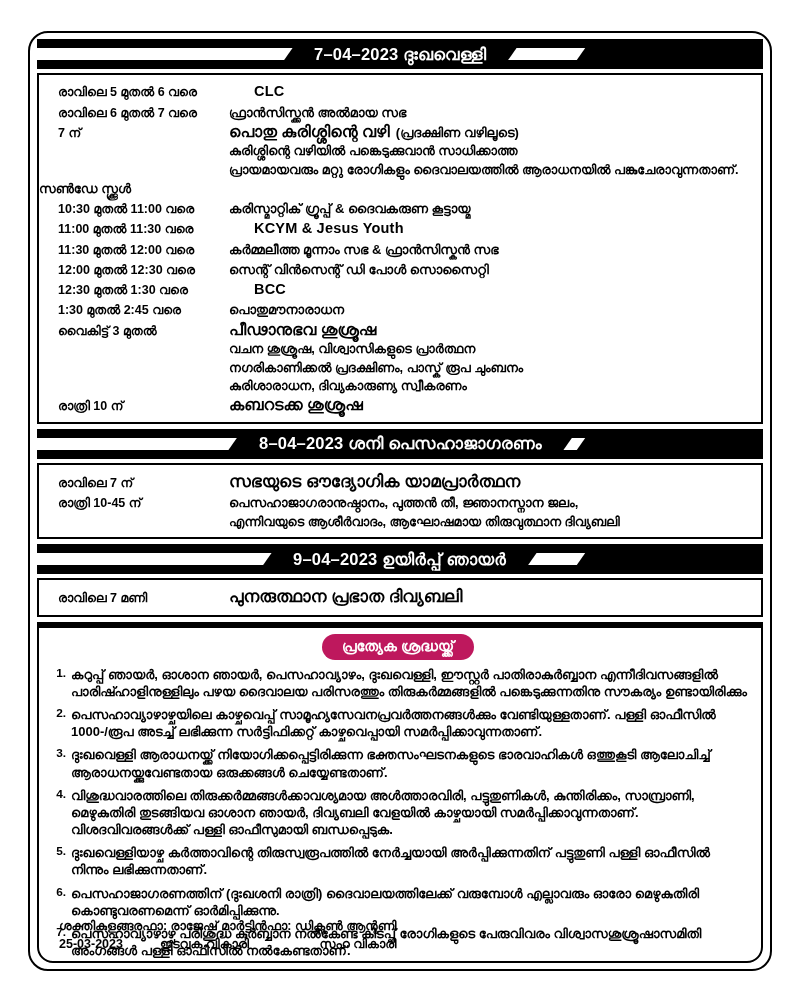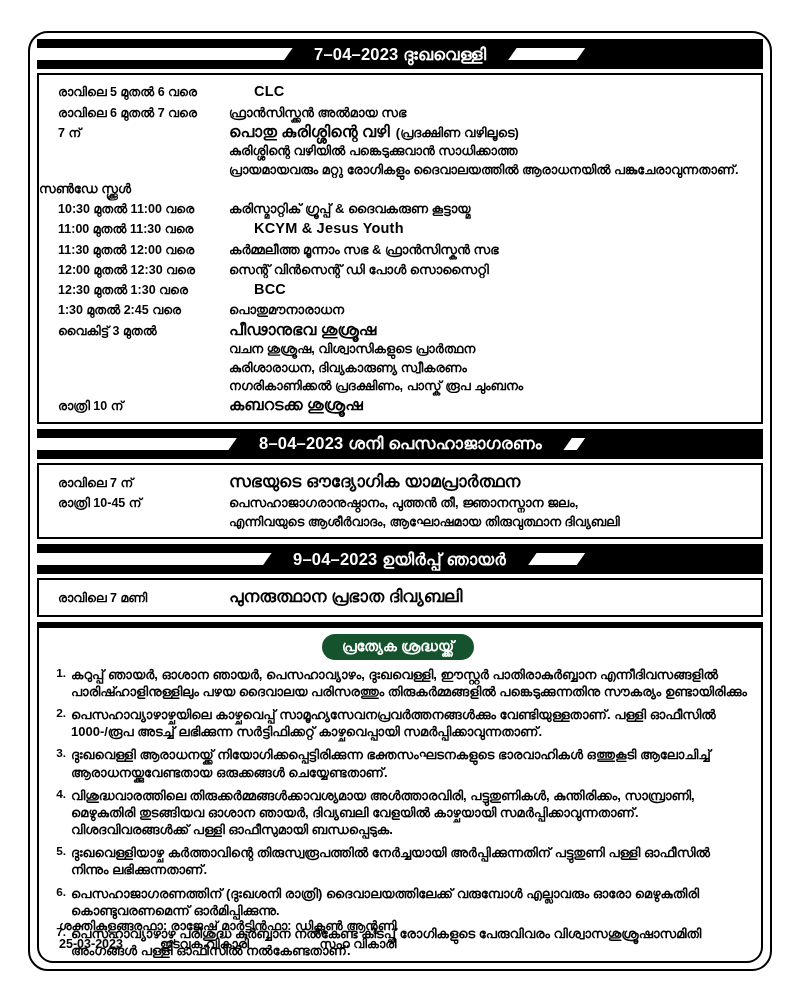--- a/index.html
+++ b/index.html
@@ -49,21 +49,21 @@
   
   .notes-box {
     border:2.5px solid #000; border-top-width:6px;
     border-radius:0 0 16px 16px;
     flex:1 1 auto; min-height:0; overflow:hidden;
     padding:6px 14px 6px 10px;
     display:flex; flex-direction:column;
   }
   .pill-row { display:flex; justify-content:center; flex:0 0 auto; }
   .pill {
-    background:#14532d; color:#fff; border-radius:15px;
+    background:#be185d; color:#fff; border-radius:15px;
     padding:4px 20px 5px; font-size:14.5px; font-weight:bold;
     margin:0 0 6px;
   }
   .notes-list { list-style:none; flex:1 1 auto; min-height:0; }
   .note-item { display:flex; margin:0 0 6px; }
   .note-num {
     flex:0 0 22px; text-align:right; padding-right:5px;
     font-size:11.8px; font-weight:bold; line-height:1.32;
   }
   .note-text { flex:1; font-size:13px; font-weight:bold; line-height:1.32; }
@@ -150,22 +150,22 @@
             <div class="time">1:30 മുതൽ 2:45 വരെ</div>
             <div class="event-wrap">
               <div class="event-line"><span class="event">പൊതുമൗനാരാധന</span></div>
             </div>
           </div>
           <div class="row">
             <div class="time">വൈകിട്ട് 3  മുതൽ</div>
             <div class="event-wrap">
               <div class="event-line"><span class="event big">പീഢാനുഭവ ശുശ്രൂഷ</span></div>
               <div class="subline">വചന ശുശ്രൂഷ, വിശ്വാസികളുടെ പ്രാർത്ഥന</div>
+              <div class="subline">നഗരികാണിക്കൽ പ്രദക്ഷിണം, പാസ്ക് രൂപ ചുംബനം</div>
               <div class="subline">കുരിശാരാധന, ദിവ്യകാരുണ്യ സ്വീകരണം</div>
-              <div class="subline">നഗരികാണിക്കൽ പ്രദക്ഷിണം, പാസ്ക് രൂപ ചുംബനം</div>
             </div>
           </div>
           <div class="row">
             <div class="time">രാത്രി 10 ന്</div>
             <div class="event-wrap">
               <div class="event-line"><span class="event big">കബറടക്ക ശുശ്രൂഷ</span></div>
             </div>
           </div>
         </div>
         <div class="banner">

